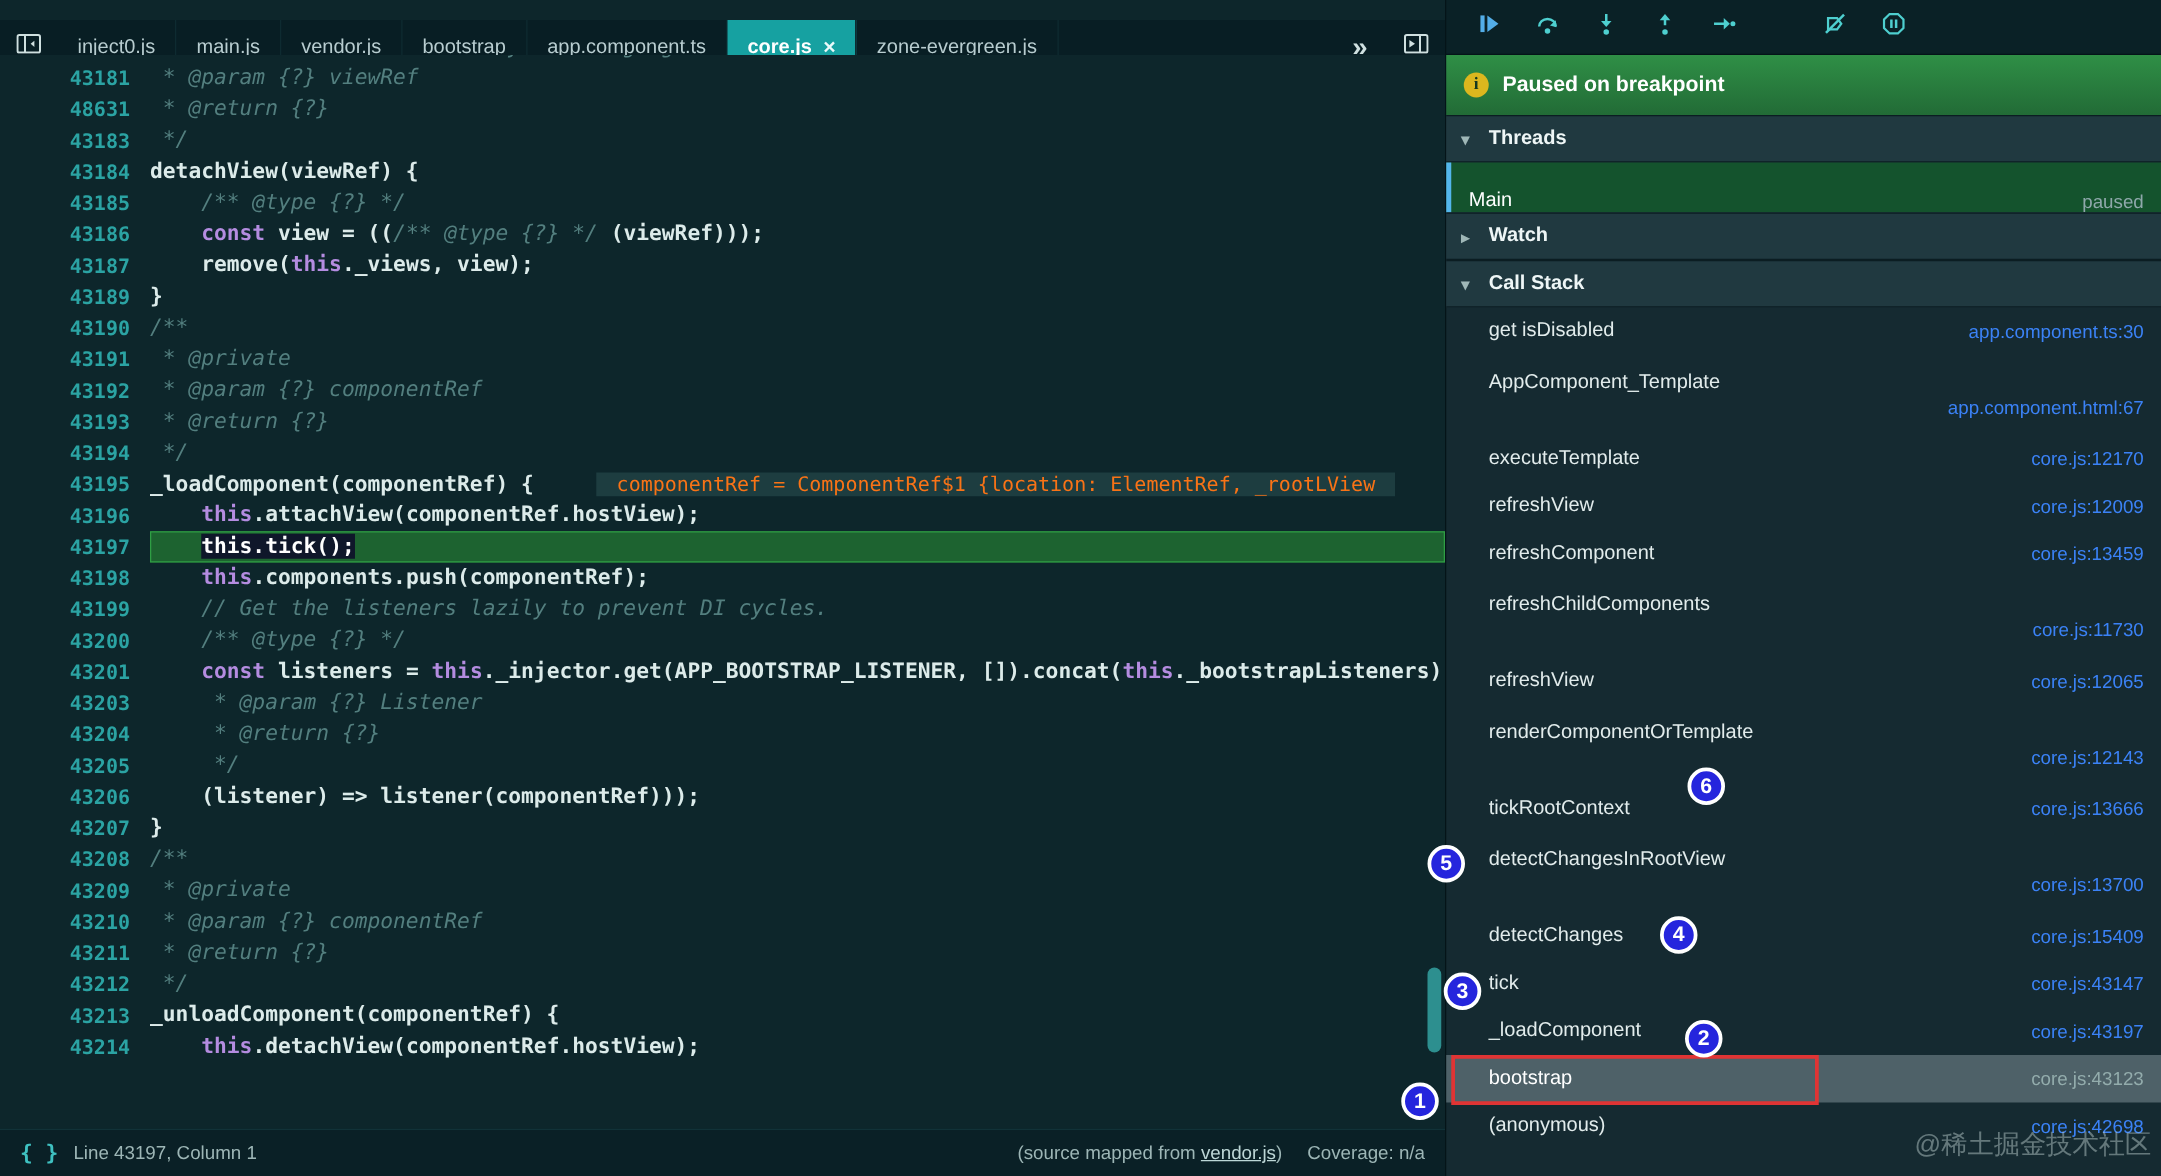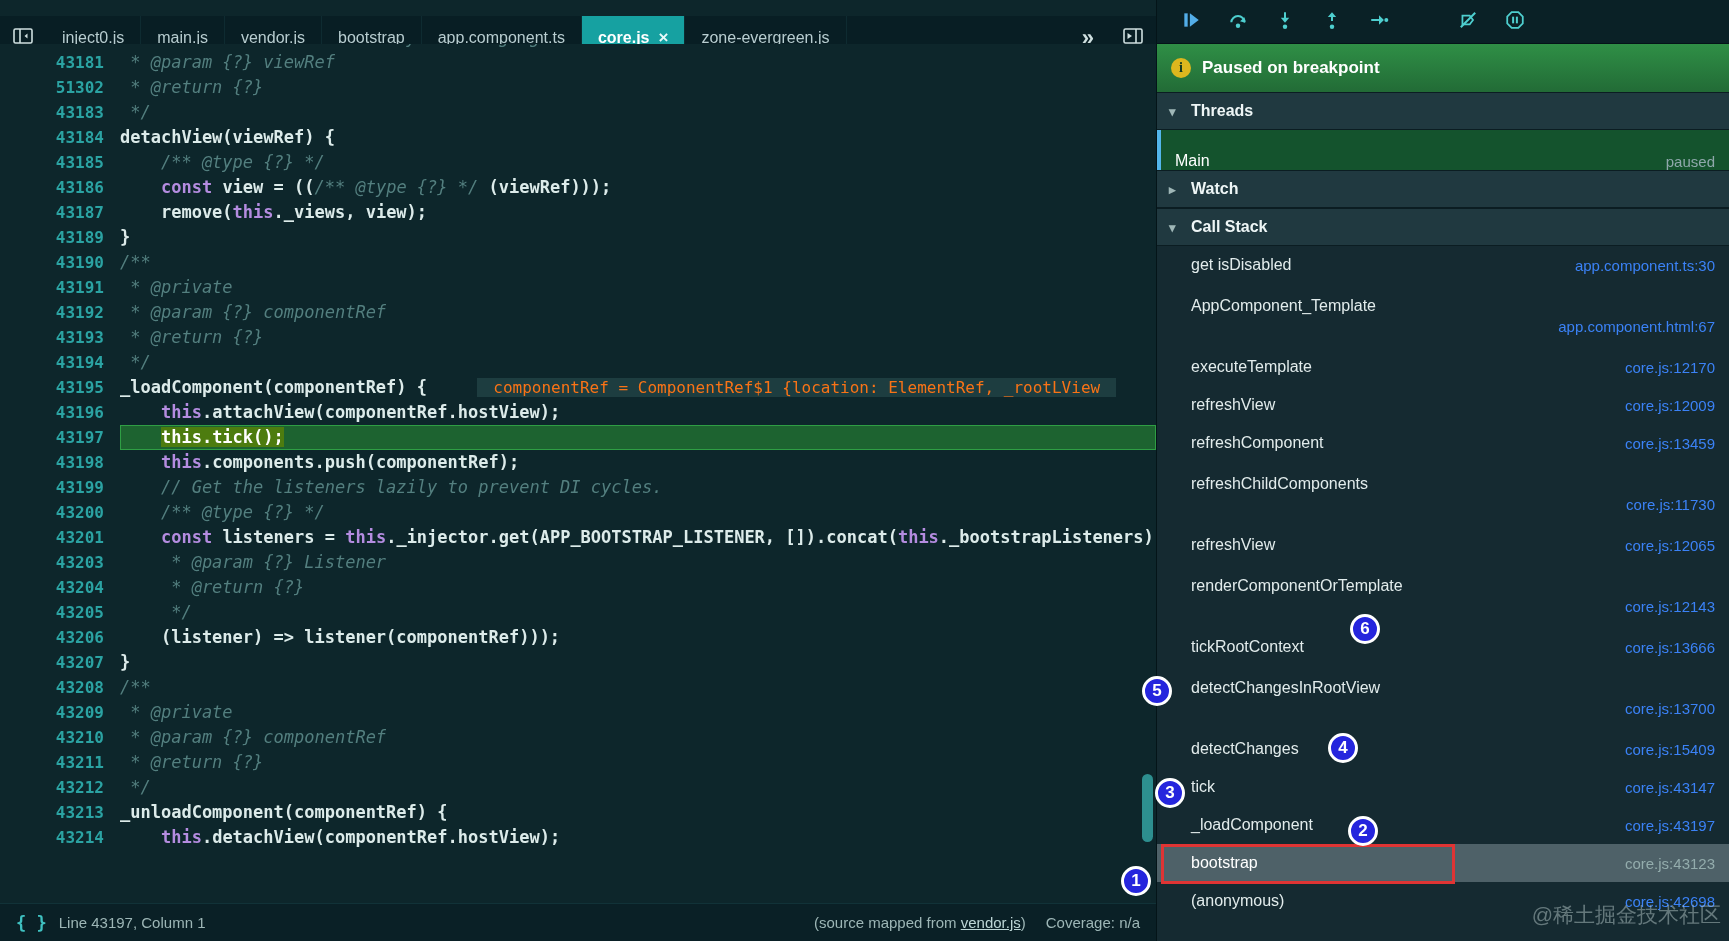--- a/index.html
+++ b/index.html
@@ -32,21 +32,21 @@
   .code-row{display:flex;height:25px;line-height:25px;white-space:pre;
             font-family:"DejaVu Sans Mono",monospace;font-size:17px;font-weight:bold;}
   .gutter{width:120px;min-width:120px;text-align:right;padding-right:16px;box-sizing:border-box;
           color:#2ba3a3;font-size:16px;}
   .code{flex:1;color:#dcebea;overflow:hidden;}
   .seg-cm{color:#537f7f;font-style:italic;font-weight:normal;}
   .seg-kw{color:#b48ce0;}
   .seg-pl{color:#dcebea;}
   .seg-ind{color:#dcebea;}
   .code-row.current .code{background:#1d6330;box-shadow:inset 0 0 0 1px #2f9e44;}
-  .seg-stmt{background:#4d7c0f;color:#ffffff;}
+  .seg-stmt{background:#0f172a;color:#ffffff;}
   .inline-hint{background:#1d3d40;color:#f97316;font-weight:normal;margin-left:40px;
                padding:0 16px;font-size:16px;}
 
   .vthumb{position:absolute;right:3px;top:730px;width:11px;height:68px;background:#2d8f8f;border-radius:6px;}
   .hthumb{position:absolute;left:86px;top:872px;width:34px;height:13px;background:#3fae58;border-radius:7px;}
 
   .statusbar{position:absolute;left:0;bottom:0;width:100%;height:38px;background:#0a2026;
              border-top:1px solid #113238;display:flex;align-items:center;gap:12px;
              padding:0 16px;box-sizing:border-box;color:#9db6b6;font-size:15px;}
   .braces{color:#3fc1c1;font-family:"DejaVu Sans Mono",monospace;font-weight:bold;font-size:17px;}
@@ -180,21 +180,21 @@
             <line x1="10.7" y1="6" x2="10.7" y2="12" stroke="#4ecfcf" stroke-width="1.8"></line>
           </svg></span>
       </div>
     </div>
 
   <div class="editor-pane">
     <div class="code-area">
       <div class="code-content">
           <div class="code-row"><span class="gutter">43180</span><span class="code"><span class="seg-cm"> * Detaches a view from dirty checking again.</span></span></div>
           <div class="code-row"><span class="gutter">43181</span><span class="code"><span class="seg-cm"> * @param {?} viewRef</span></span></div>
-          <div class="code-row"><span class="gutter">51302</span><span class="code"><span class="seg-cm"> * @return {?}</span></span></div>
+          <div class="code-row"><span class="gutter">48631</span><span class="code"><span class="seg-cm"> * @return {?}</span></span></div>
           <div class="code-row"><span class="gutter">43183</span><span class="code"><span class="seg-cm"> */</span></span></div>
           <div class="code-row"><span class="gutter">43184</span><span class="code"><span class="seg-pl">detachView(viewRef) {</span></span></div>
           <div class="code-row"><span class="gutter">43185</span><span class="code"><span class="seg-cm">    /** @type {?} */</span></span></div>
           <div class="code-row"><span class="gutter">43186</span><span class="code"><span class="seg-pl">    </span><span class="seg-kw">const</span><span class="seg-pl"> view = ((</span><span class="seg-cm">/** @type {?} */</span><span class="seg-pl"> (viewRef)));</span></span></div>
           <div class="code-row"><span class="gutter">43187</span><span class="code"><span class="seg-pl">    remove(</span><span class="seg-kw">this</span><span class="seg-pl">._views, view);</span></span></div>
           <div class="code-row"><span class="gutter">43189</span><span class="code"><span class="seg-pl">}</span></span></div>
           <div class="code-row"><span class="gutter">43190</span><span class="code"><span class="seg-cm">/**</span></span></div>
           <div class="code-row"><span class="gutter">43191</span><span class="code"><span class="seg-cm"> * @private</span></span></div>
           <div class="code-row"><span class="gutter">43192</span><span class="code"><span class="seg-cm"> * @param {?} componentRef</span></span></div>
           <div class="code-row"><span class="gutter">43193</span><span class="code"><span class="seg-cm"> * @return {?}</span></span></div>

